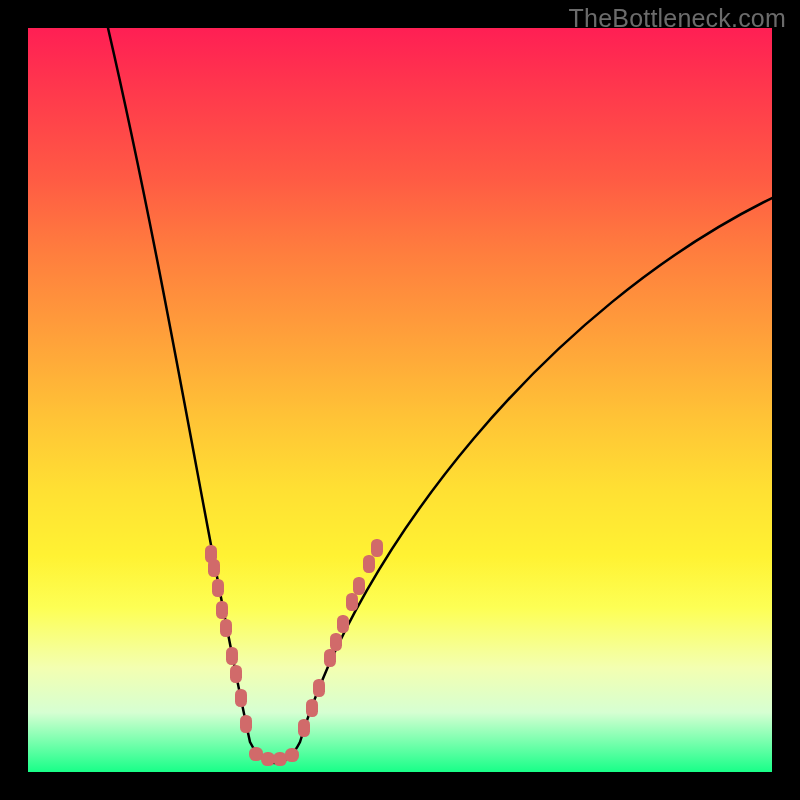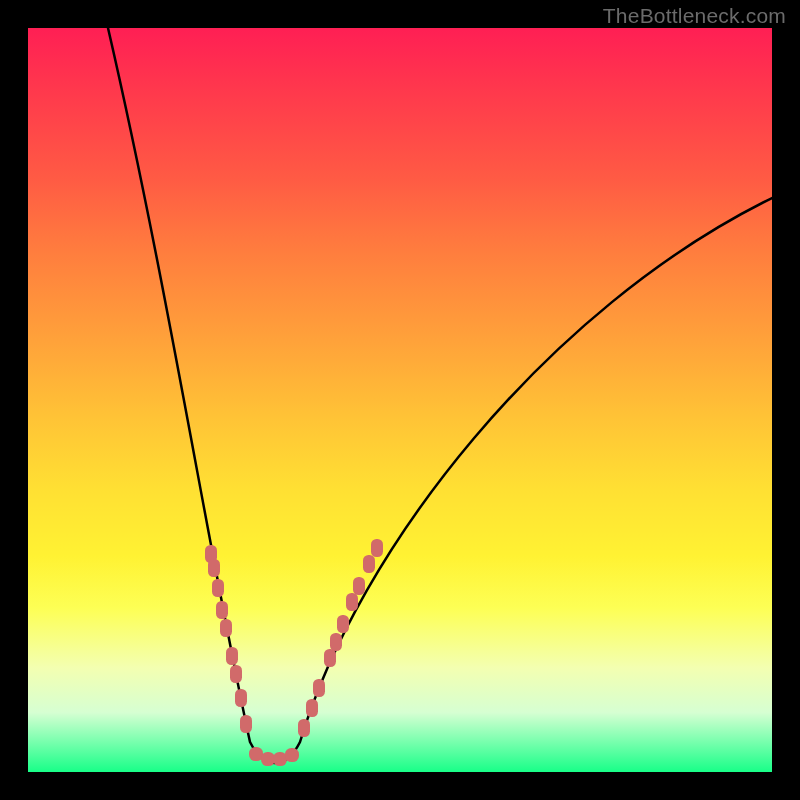--- a/index.html
+++ b/index.html
@@ -39,21 +39,21 @@
       #f3ffb1 86%,
       #d6ffd2 92%,
       #18ff88 100%
     );
   }
   .watermark {
     position: absolute;
     top: 4px;
     right: 14px;
     color: #6b6b6b;
-    font-size: 21px;
+    font-size: 25px;
     font-weight: 500;
     letter-spacing: 0.2px;
     user-select: none;
   }
   svg.curve {
     position: absolute;
     top: 0;
     left: 0;
   }
 </style>

